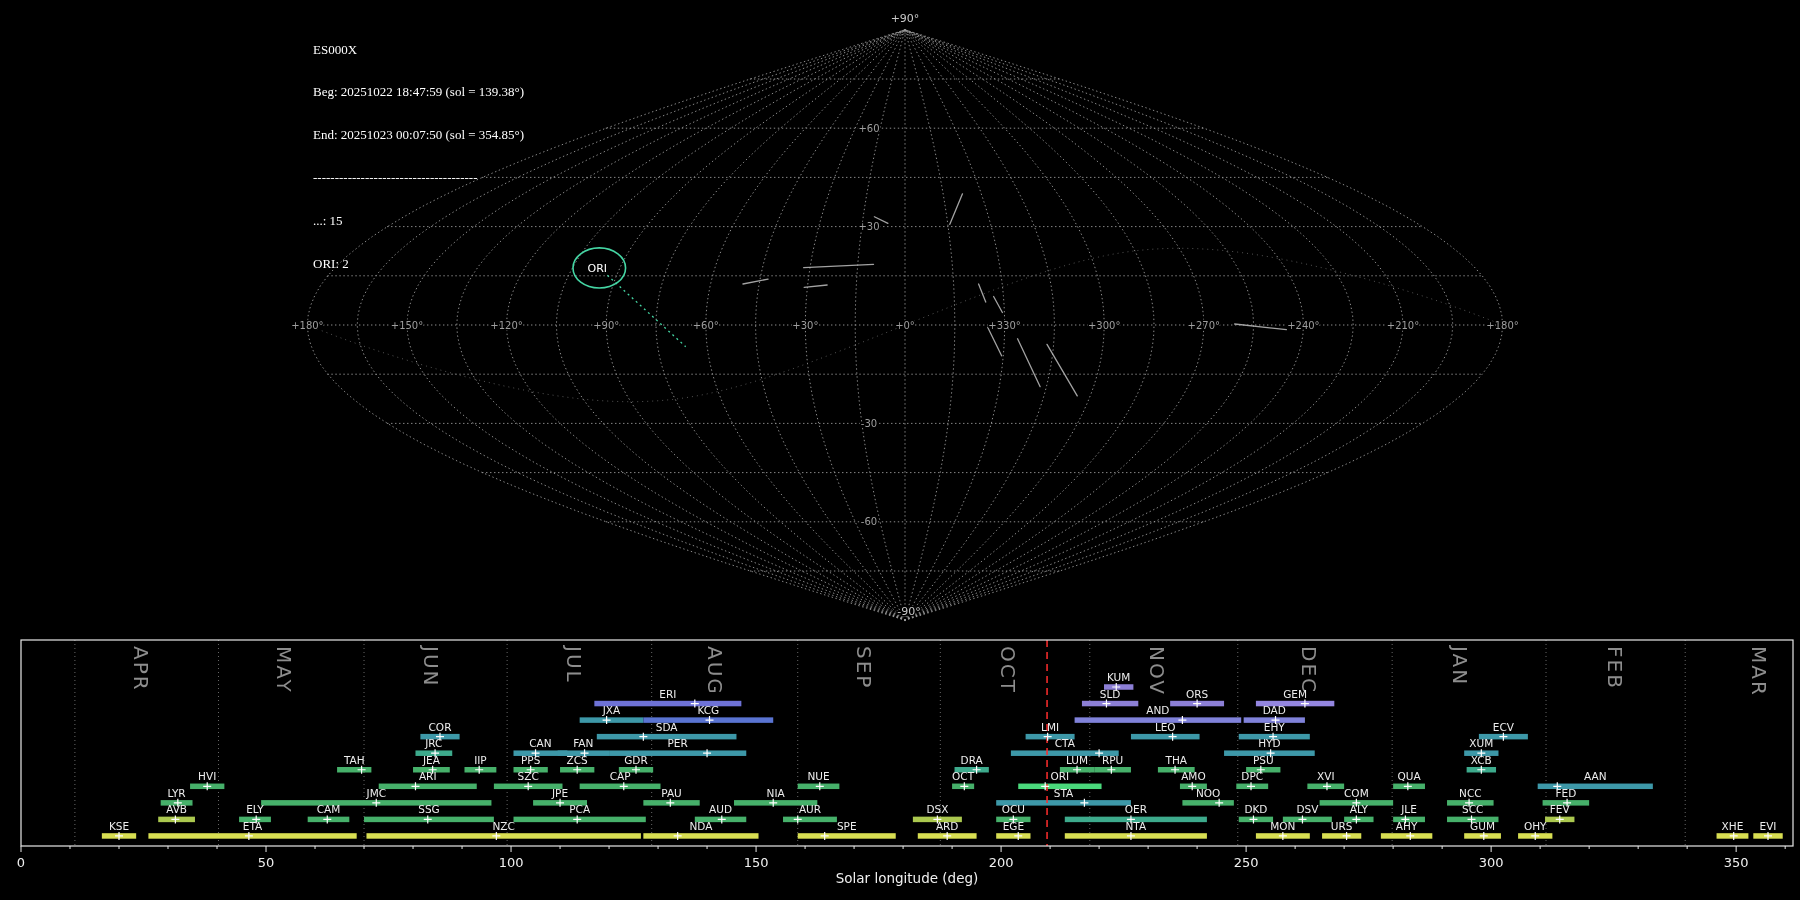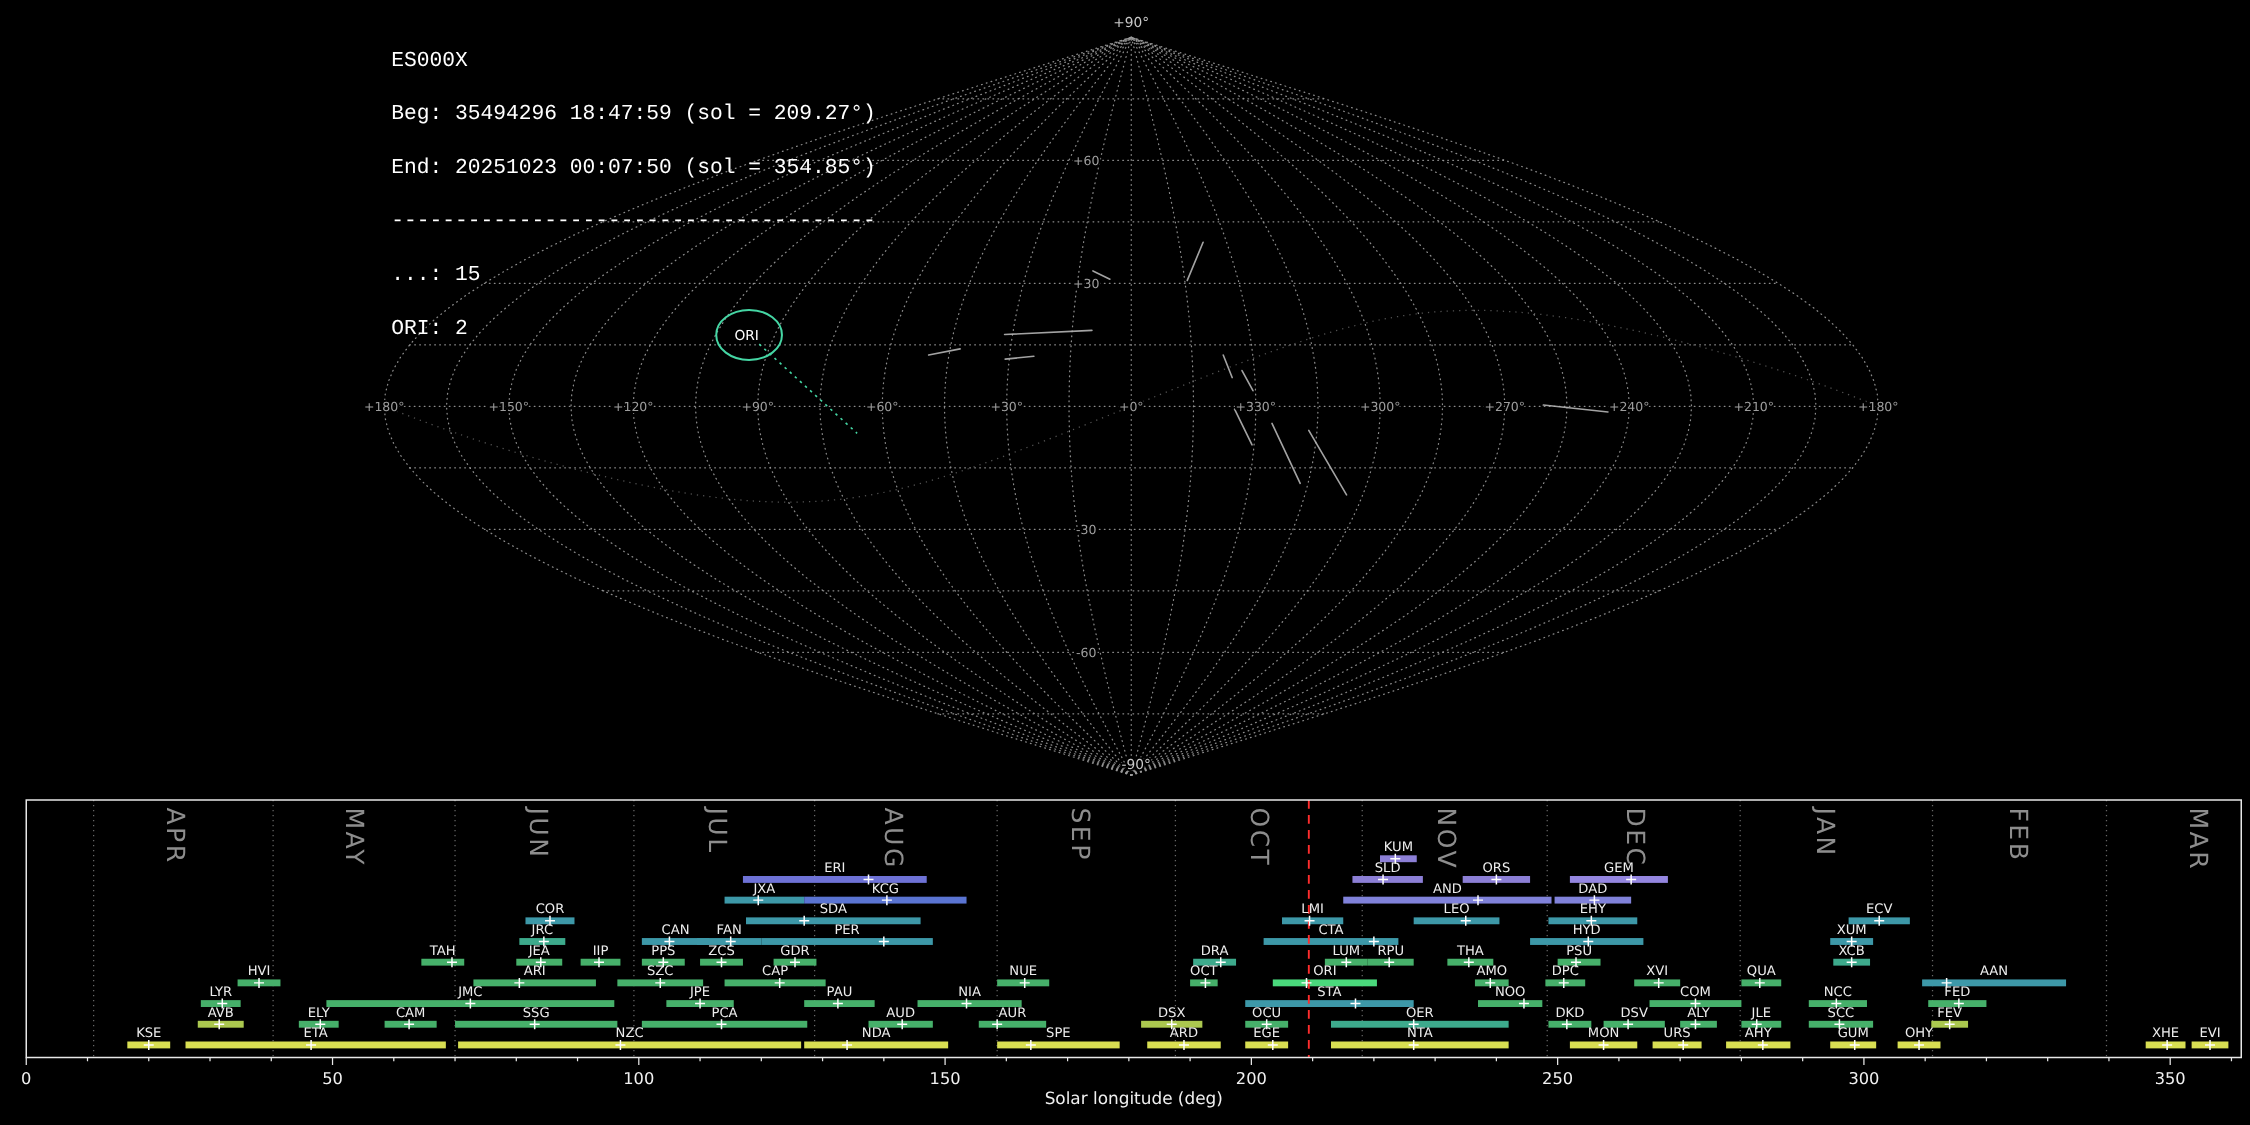--- a/index.html
+++ b/index.html
@@ -3,21 +3,21 @@
 <meta charset="utf-8">
 <style>
   html,body{margin:0;padding:0;background:#000;}
   body{width:1800px;height:900px;position:relative;overflow:hidden;}
   .stage{position:absolute;inset:0;background:#000;}
   svg{position:absolute;left:0;top:0;}
   svg text{font-family:"DejaVu Sans", sans-serif;}
   text.halo{paint-order:stroke;stroke:#000;stroke-width:3px;}
   .info{
     position:absolute;left:313px;top:14px;color:#fff;
-    font-family:Liberation Mono, monospace;font-size:17px;line-height:14.3px;
+    font-family:Liberation Serif, serif;font-size:13px;line-height:14.3px;
     white-space:pre;
   }
 </style>
 </head>
 <body>
 
 <div class="stage">
   <svg id="scene" width="1800" height="900" viewBox="0 0 1800 900">
     <g id="skymap">
         <line fill="none" stroke="#9a9a9a" stroke-width="1" stroke-dasharray="0.6 3.4" stroke-linecap="round" opacity="0.9" x1="750.3297386467336" y1="571" x2="1059.6702613532664" y2="571"></line>
@@ -423,19 +423,19 @@
         <text x="1001.0884955752211" y="867" fill="#f0f0f0" font-size="13" text-anchor="middle">200</text>
         <text x="1246.1106194690265" y="867" fill="#f0f0f0" font-size="13" text-anchor="middle">250</text>
         <text x="1491.1327433628317" y="867" fill="#f0f0f0" font-size="13" text-anchor="middle">300</text>
         <text x="1736.154867256637" y="867" fill="#f0f0f0" font-size="13" text-anchor="middle">350</text>
         <text x="907" y="883" fill="#f0f0f0" font-size="13.5" text-anchor="middle">Solar longitude (deg)</text>
       </g>
   </svg>
 
   <div class="info">
     <div>ES000X</div>
-    <div>Beg: 35494296 18:47:59 (sol = 209.27°)</div>
+    <div>Beg: 20251022 18:47:59 (sol = 139.38°)</div>
     <div>End: 20251023 00:07:50 (sol = 354.85°)</div>
     <div>--------------------------------------</div>
     <div>...: 15</div>
     <div>ORI: 2</div>
   </div>
 </div>
 
 </body></html>

